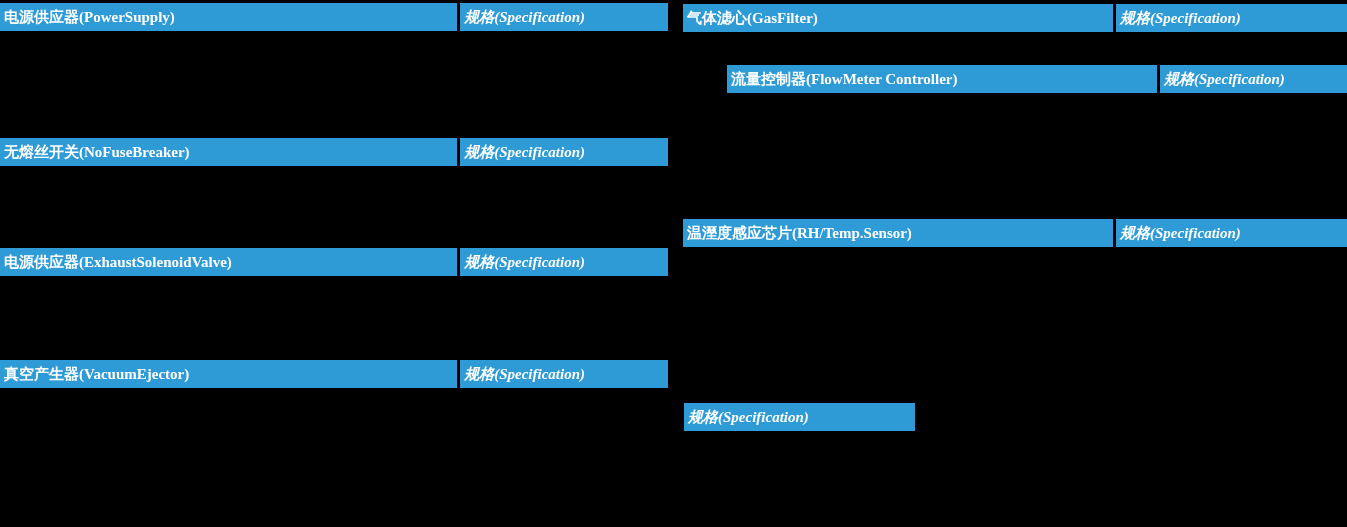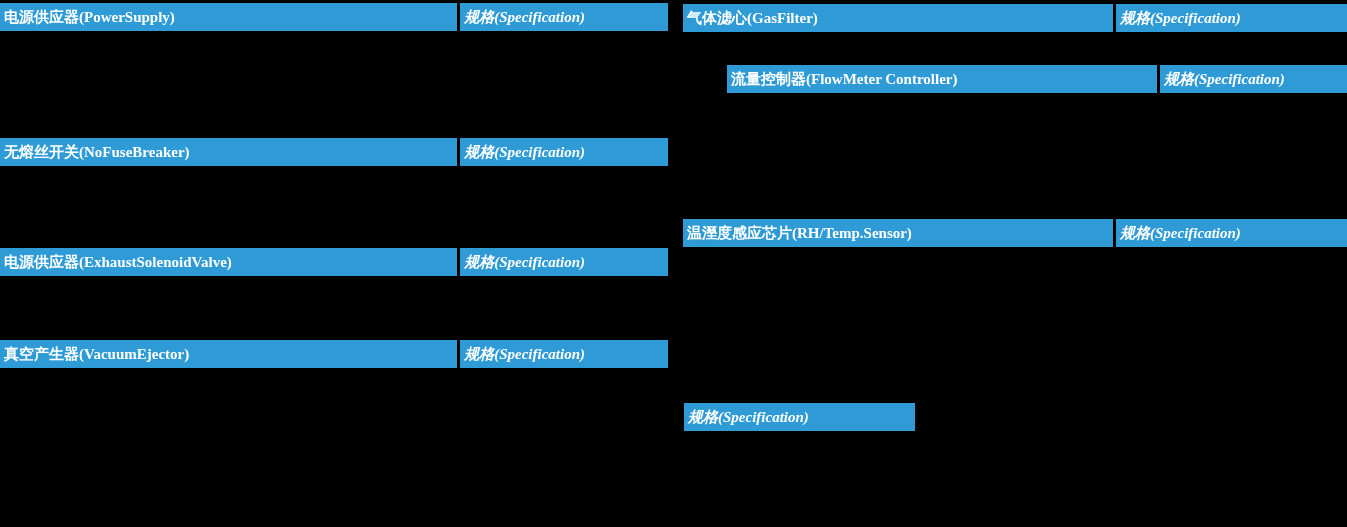--- a/index.html
+++ b/index.html
@@ -83,21 +83,21 @@
       <div class="cell spec"><span class="cjk">规格</span><span class="latin">(Specification)</span></div>
     </div>
     <div class="spec-row" style="top: 138px;">
       <div class="cell name"><span class="cjk">无熔丝开关</span><span class="latin">(NoFuseBreaker)</span></div>
       <div class="cell spec"><span class="cjk">规格</span><span class="latin">(Specification)</span></div>
     </div>
     <div class="spec-row" style="top: 248px;">
       <div class="cell name"><span class="cjk">电源供应器</span><span class="latin">(ExhaustSolenoidValve)</span></div>
       <div class="cell spec"><span class="cjk">规格</span><span class="latin">(Specification)</span></div>
     </div>
-    <div class="spec-row" style="top: 340px;">
+    <div class="spec-row" style="top: 360px;">
       <div class="cell name"><span class="cjk">真空产生器</span><span class="latin">(VacuumEjector)</span></div>
       <div class="cell spec"><span class="cjk">规格</span><span class="latin">(Specification)</span></div>
     </div>
   </div>
 <div class="table-panel right" id="right-table">
     <div class="spec-row" style="top: 4px;">
       <div class="cell name"><span class="cjk">气体滤心</span><span class="latin">(GasFilter)</span></div>
       <div class="cell spec"><span class="cjk">规格</span><span class="latin">(Specification)</span></div>
     </div>
     <div class="spec-row" style="top: 65px; margin-left: 44px;">

